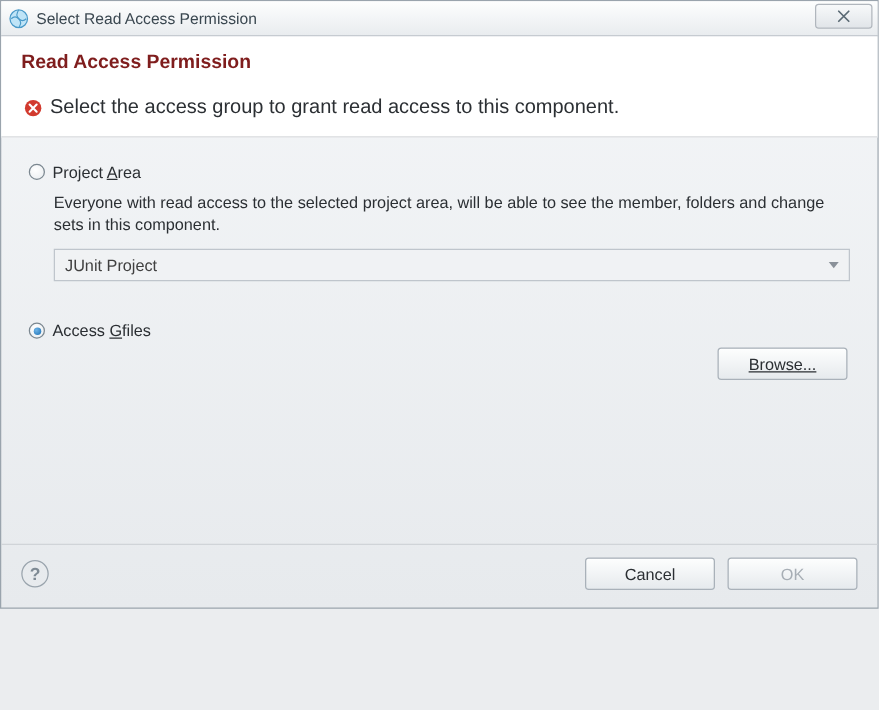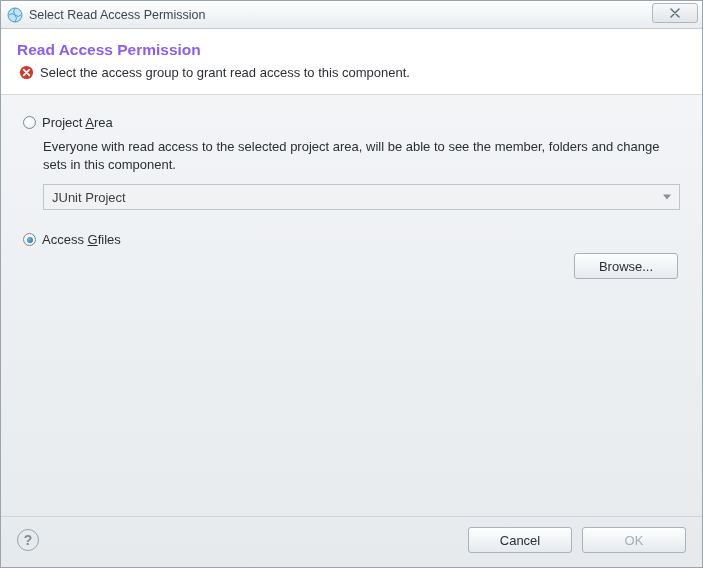--- a/index.html
+++ b/index.html
@@ -8,21 +8,21 @@
     padding: 0;
     font-family: "Segoe UI", Tahoma, sans-serif;
     font-size: 13px;
     background: #ebedef;
     width: 703px;
     height: 568px;
     overflow: hidden;
   }
   .window {
     width: 703px;
-    height: 568px;
+    height: 487px;
     background: linear-gradient(to bottom, #f4f6f8, #e7eaed);
     border: 1px solid #9aa4ad;
     display: flex;
     flex-direction: column;
   }
   .titlebar {
     height: 28px;
     background: linear-gradient(to bottom, #fdfefe, #e9ecef);
     border-bottom: 1px solid #c6cbd1;
     display: flex;
@@ -54,49 +54,49 @@
     color: #5a6a74;
     font-size: 12px;
     font-family: Arial, sans-serif;
   }
   .header-panel {
     background: #ffffff;
     padding: 12px 16px 14px 16px;
     border-bottom: 1px solid #d7dadd;
   }
   .header-panel h1 {
-    margin: 0 0 6px 0;
+    margin: 0 0 18px 0;
     font-size: 15.5px;
     font-weight: bold;
-    color: #8b5cf6;
+    color: #7f1d1d;
   }
   .status-row {
     display: flex;
     align-items: center;
     gap: 6px;
     padding-left: 2px;
   }
   .error-icon {
     width: 15px;
     height: 15px;
     flex-shrink: 0;
   }
   .status-text {
     color: #2b2f33;
-    font-size: 13px;
+    font-size: 16px;
   }
   .content {
     flex: 1;
     padding: 20px 22px 10px 22px;
     display: flex;
     flex-direction: column;
     color: #2b2f33;
   }
   .option {
-    margin-bottom: 22px;
+    margin-bottom: 32px;
   }
   .radio-row {
     display: flex;
     align-items: center;
     gap: 6px;
   }
   .radio-outer {
     width: 13px;
     height: 13px;
     border: 1px solid #7b8790;
@@ -143,20 +143,21 @@
     width: 0; height: 0;
     border-left: 4px solid transparent;
     border-right: 4px solid transparent;
     border-top: 5px solid #8a9199;
   }
   .browse-row {
     display: flex;
     justify-content: flex-end;
     margin-top: 6px;
     padding-right: 2px;
+    text-decoration: underline;
   }
   .btn {
     min-width: 104px;
     height: 26px;
     border: 1px solid #a9b1b9;
     border-radius: 3px;
     background: linear-gradient(to bottom, #fdfefe, #e6eaed);
     display: inline-flex;
     align-items: center;
     justify-content: center;

